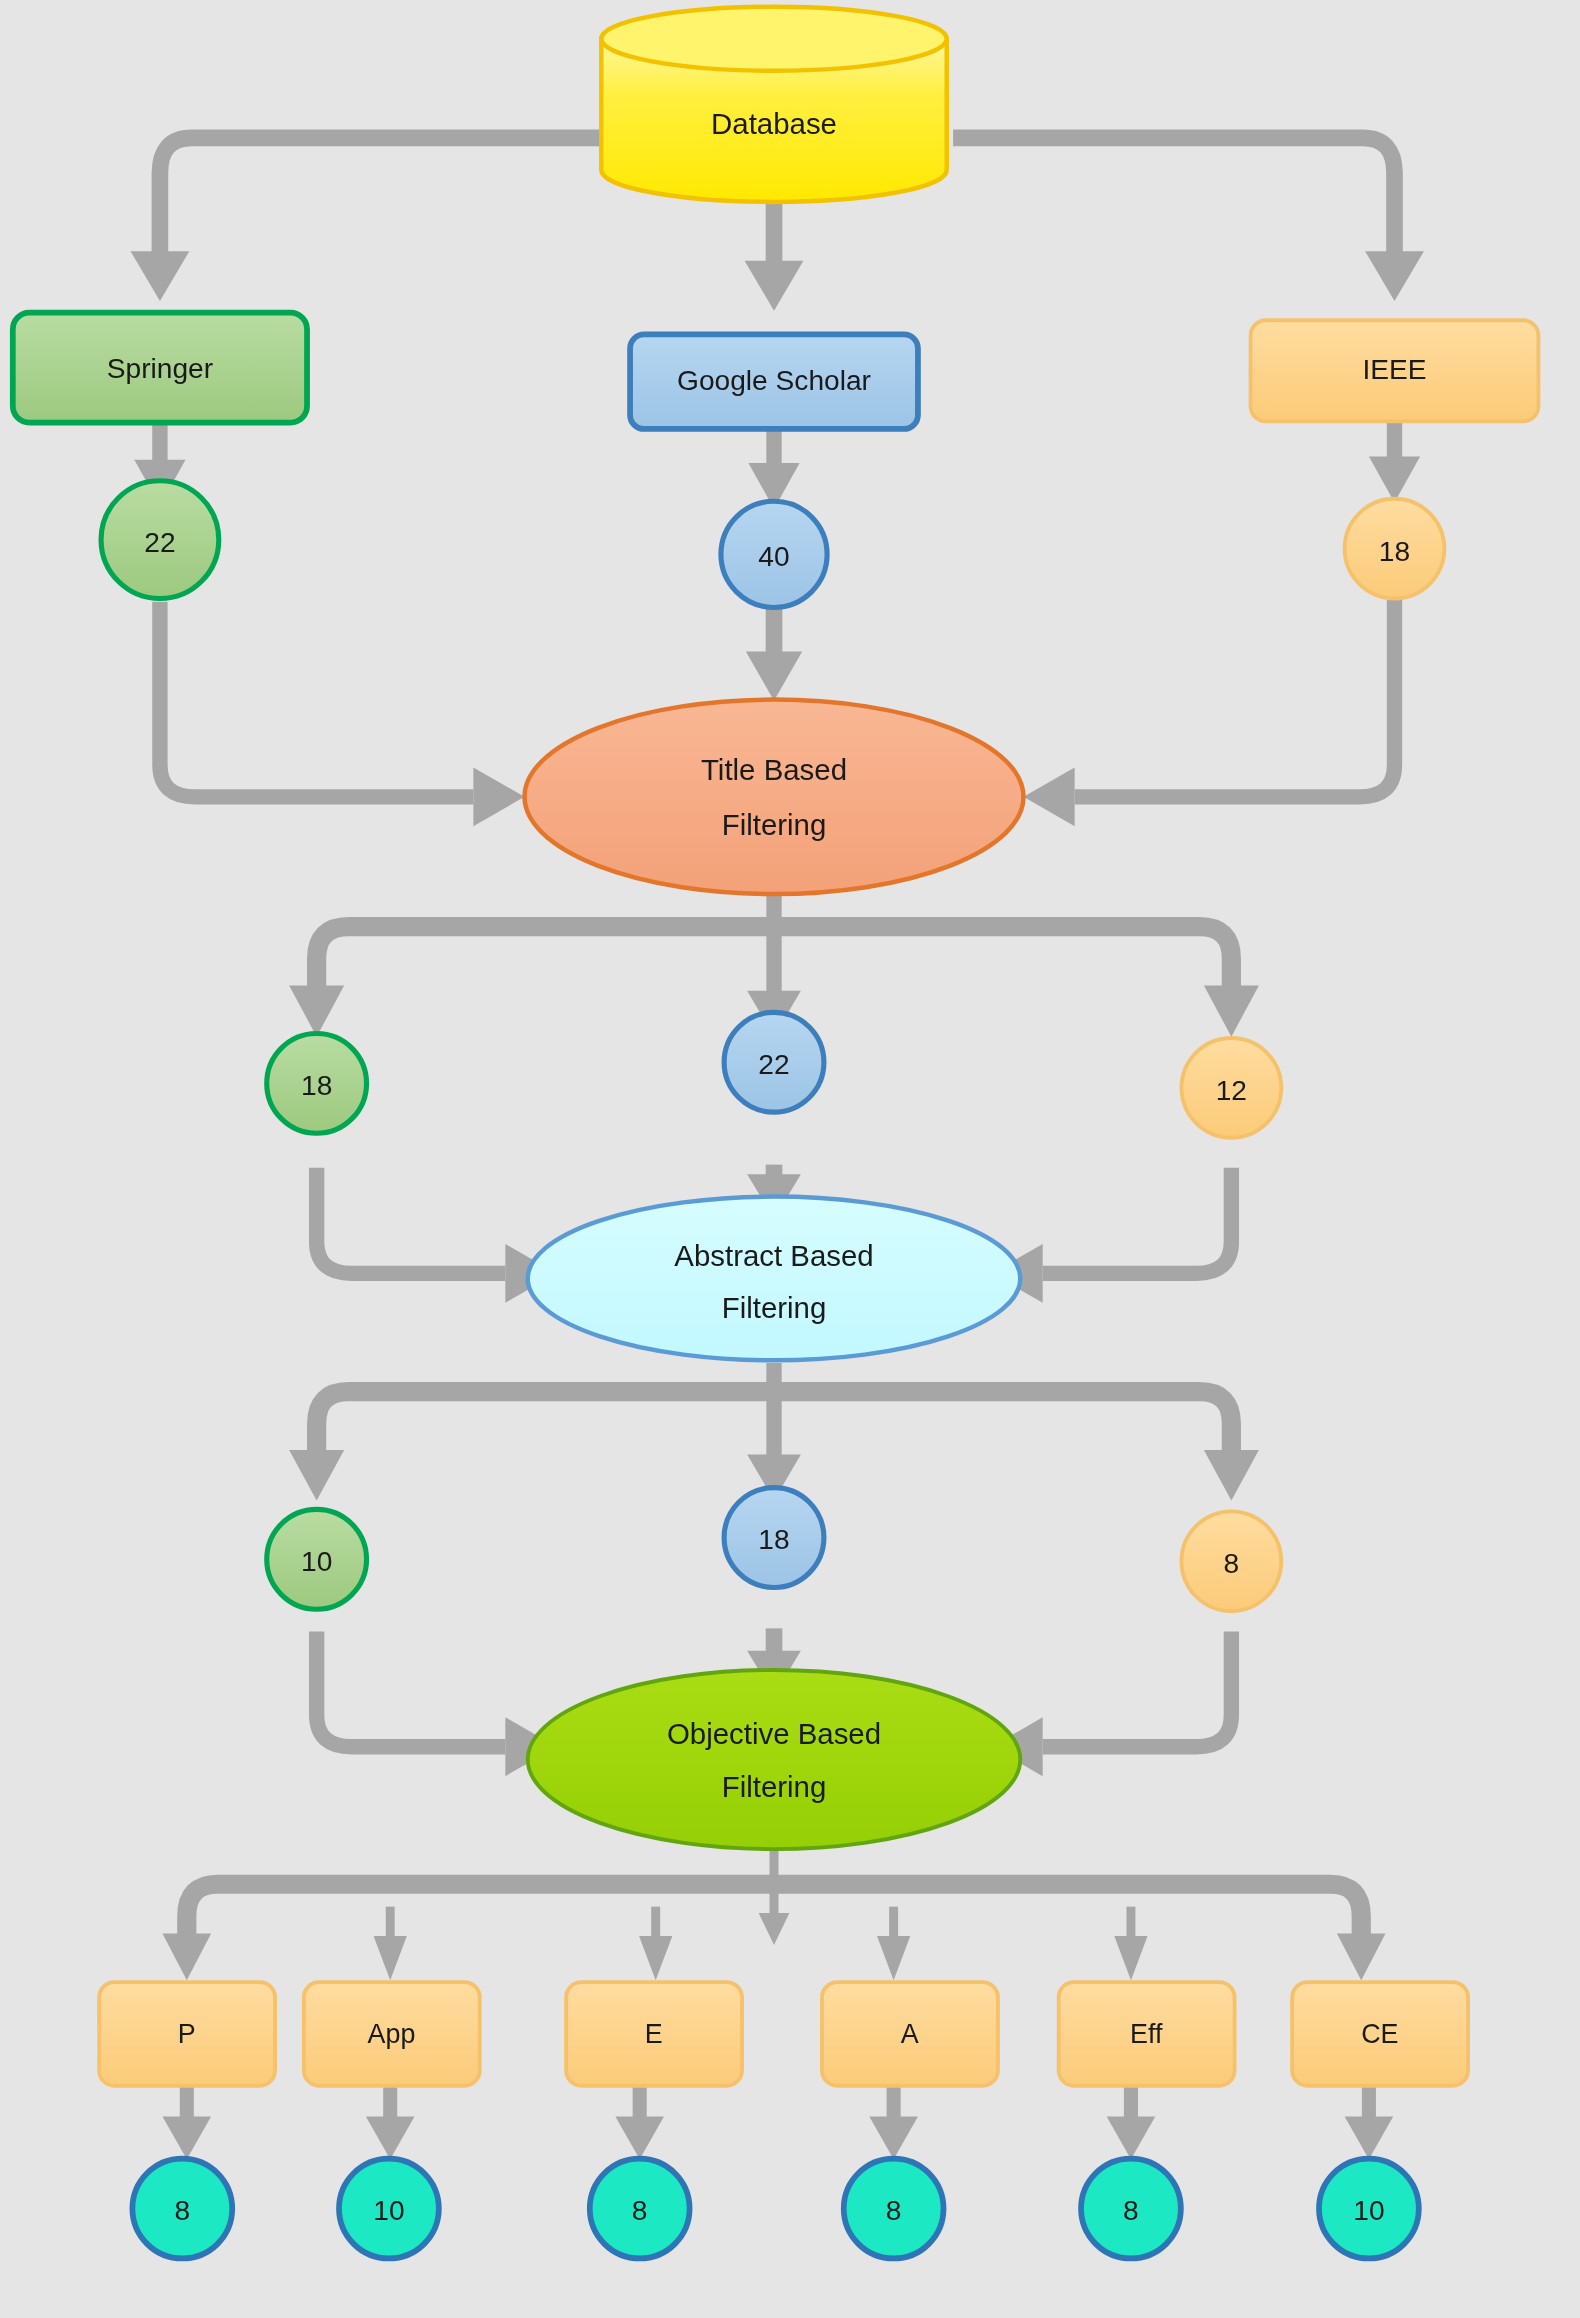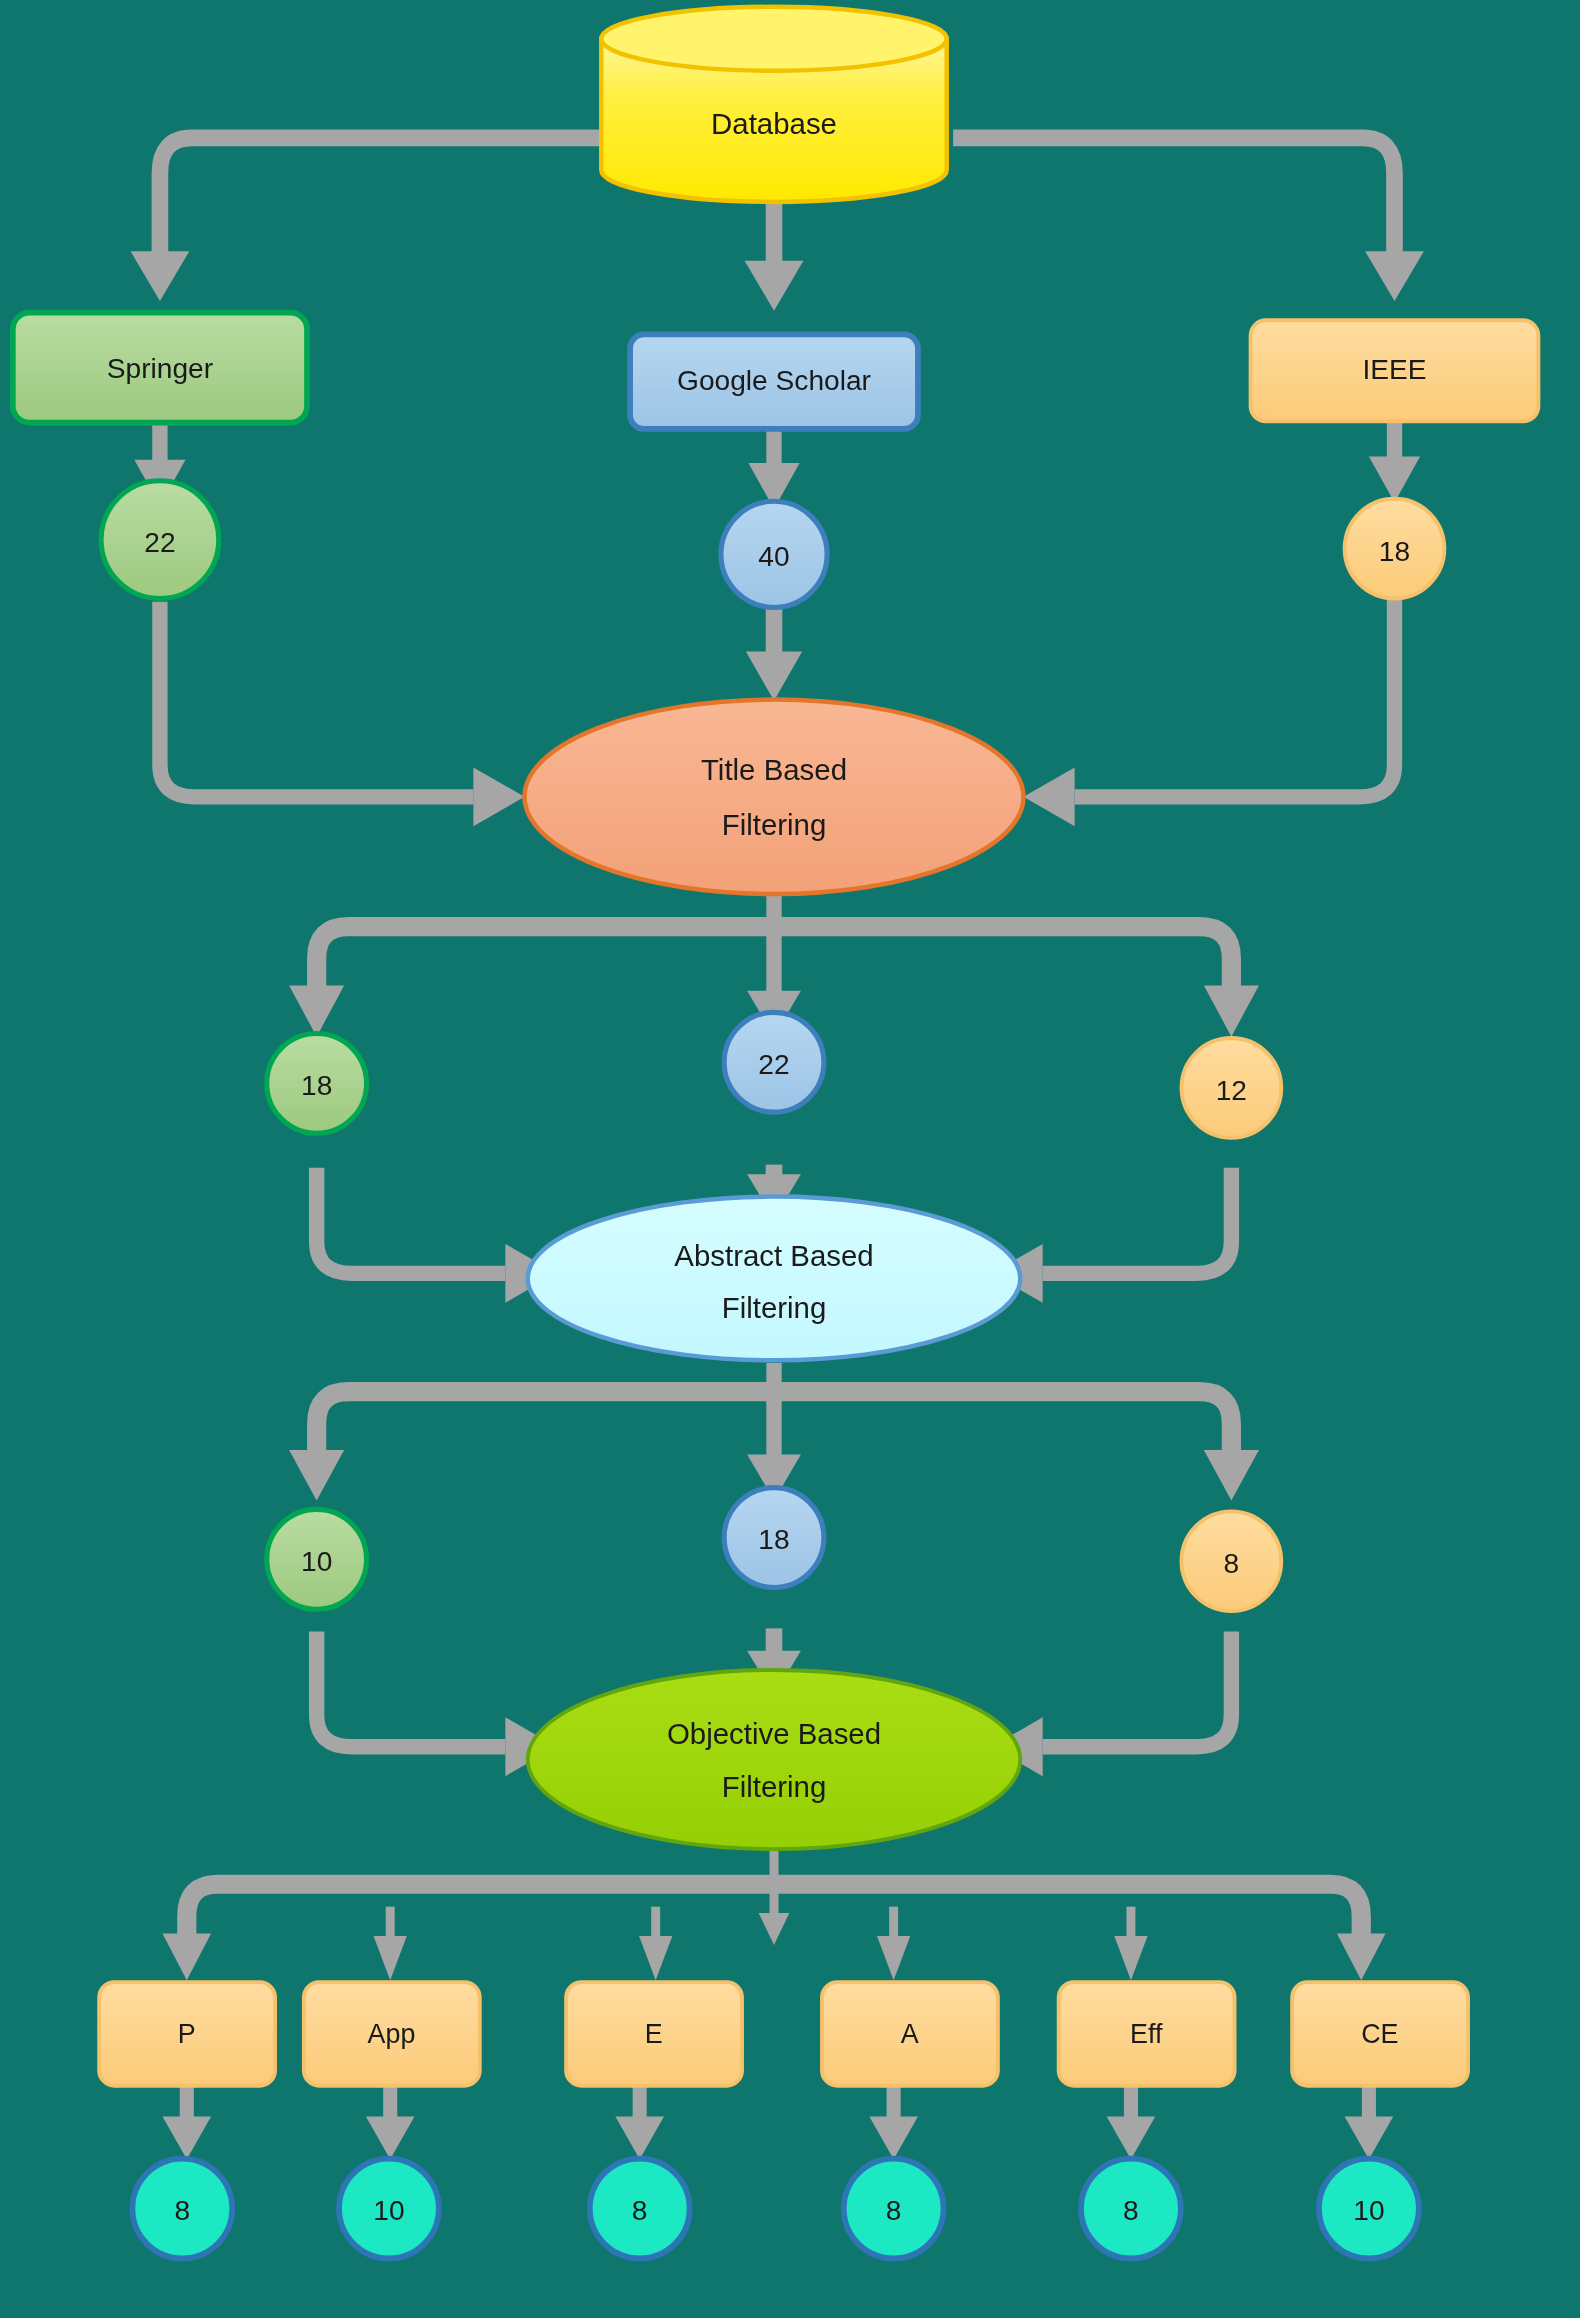--- a/index.html
+++ b/index.html
@@ -7,21 +7,21 @@
     padding: 0;
     background: #ffffff;
   }
   body {
     font-family: "Liberation Sans", sans-serif;
   }
   #diagram-root {
     position: relative;
     width: 1580px;
     height: 2319px;
-    background: #0f766e;
+    background: #e5e5e5;
     overflow: hidden;
   }
   svg.canvas {
     position: absolute;
     top: 0;
     left: 0;
     width: 1580px;
     height: 2319px;
     display: block;
   }

